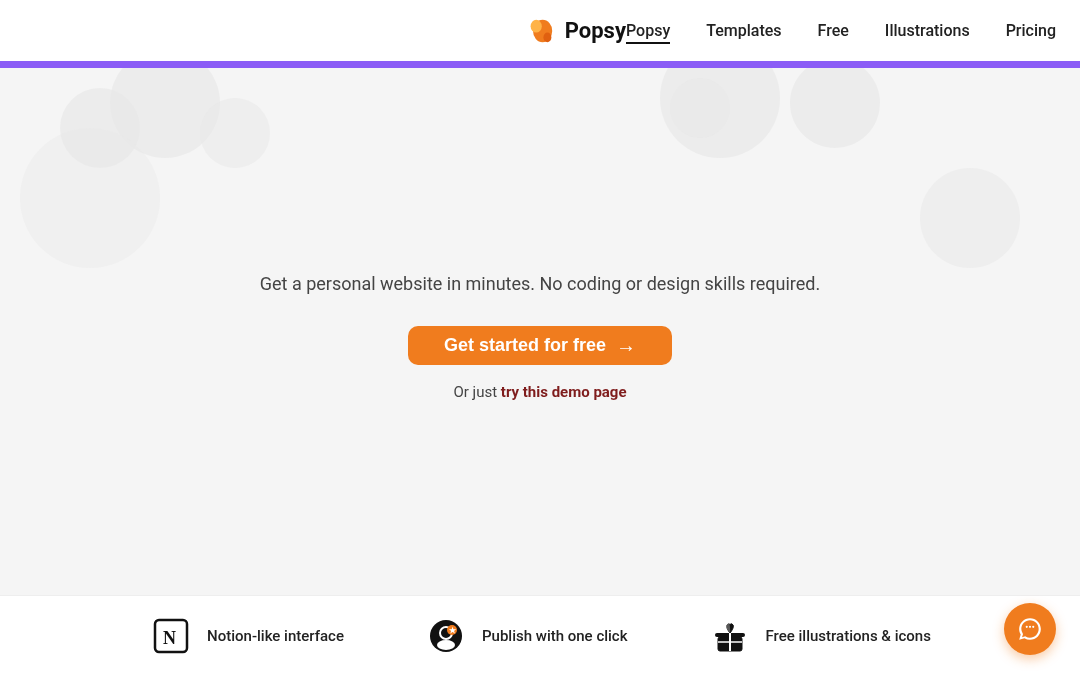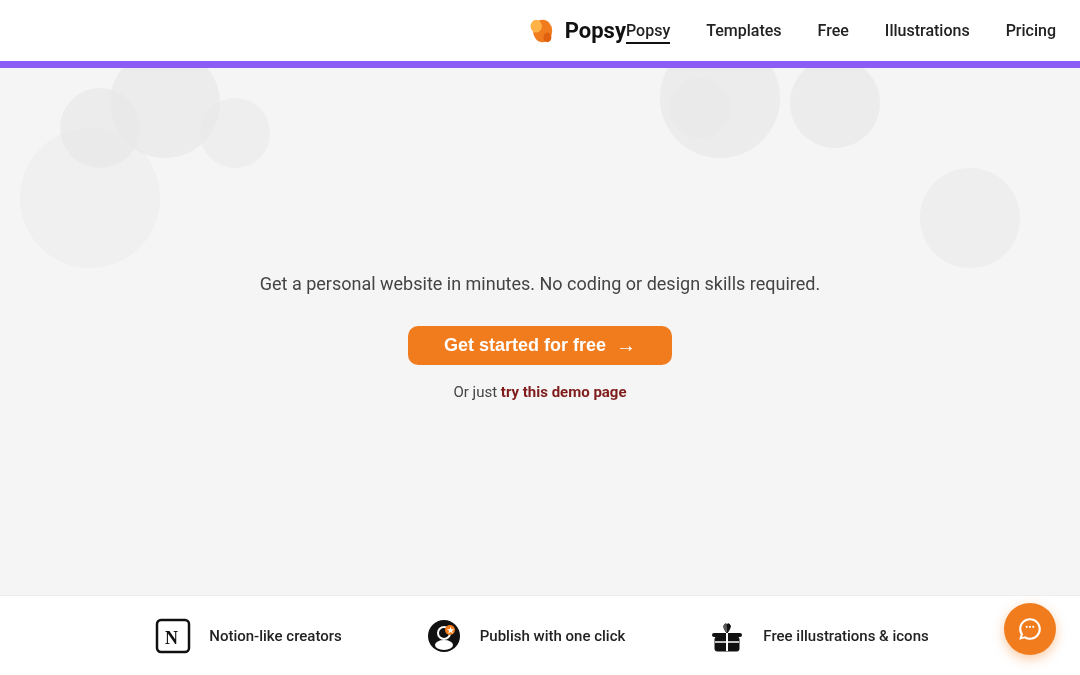--- a/index.html
+++ b/index.html
@@ -246,21 +246,21 @@
 
 <div class="bottom-bar">
 
   <div class="feature-item">
     <div class="feature-icon">
       <svg viewBox="0 0 40 40" width="40" height="40" fill="none" xmlns="http://www.w3.org/2000/svg">
         <rect x="4" y="4" width="32" height="32" rx="4" stroke="#111" stroke-width="2.5" fill="white"></rect>
         <text x="12" y="28" font-size="18" font-weight="900" fill="#111" font-family="serif">N</text>
       </svg>
     </div>
-    <span class="feature-label">Notion-like creators</span>
+    <span class="feature-label">Notion-like interface</span>
   </div>
 
   <div class="feature-item">
     <div class="feature-icon">
       <svg viewBox="0 0 40 40" width="40" height="40" fill="none" xmlns="http://www.w3.org/2000/svg">
         <circle cx="20" cy="20" r="16" fill="#111"></circle>
         <circle cx="20" cy="17" r="6" fill="#111" stroke="white" stroke-width="2"></circle>
         <ellipse cx="20" cy="29" rx="9" ry="5" fill="white"></ellipse>
         <circle cx="26" cy="14" r="5" fill="#f07c1e"></circle>
         <text x="23" y="17" font-size="8" fill="white" font-weight="900">★</text>

